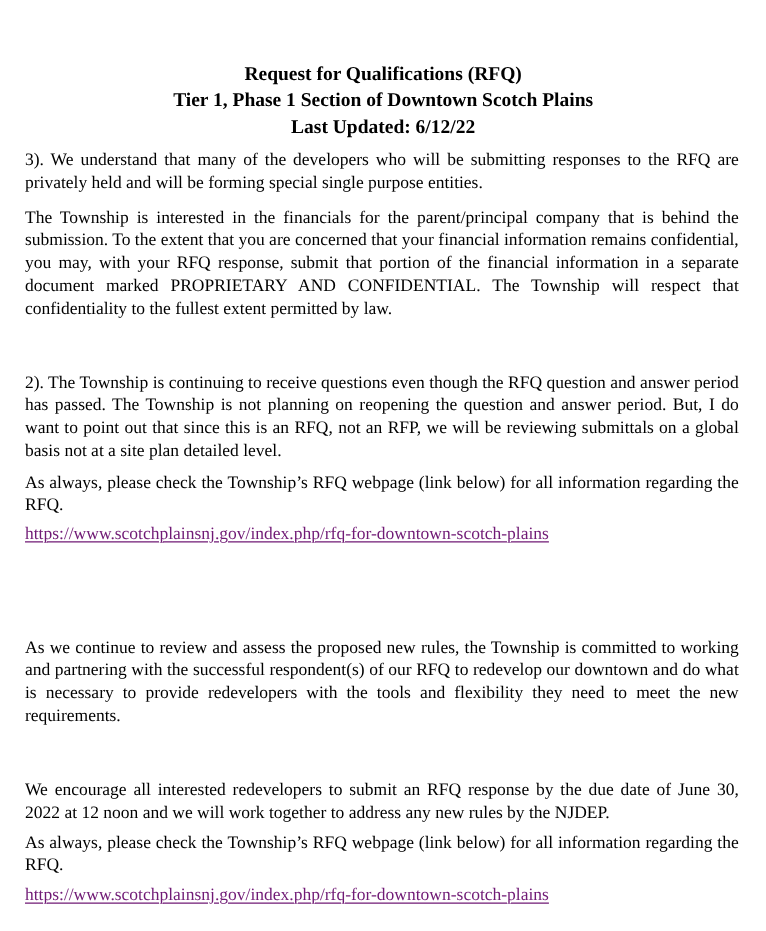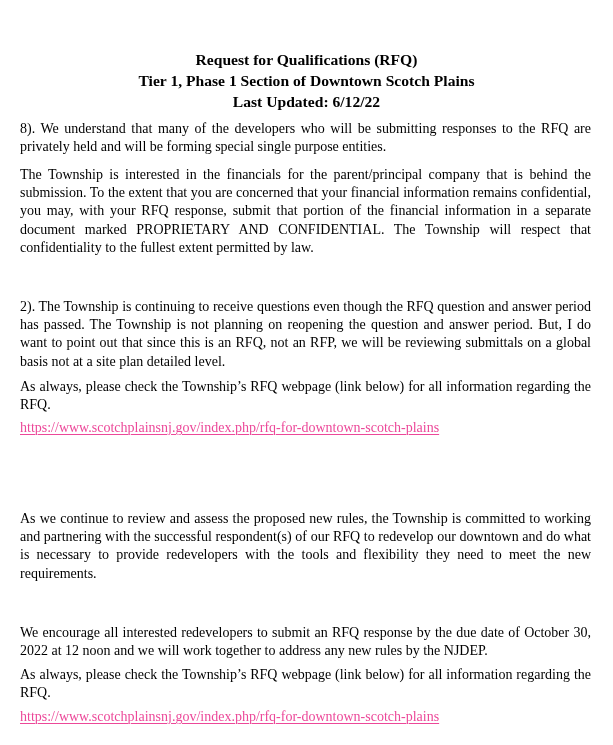--- a/index.html
+++ b/index.html
@@ -35,46 +35,46 @@
       position: absolute;
       left: 20px;
       width: 571px;
       font-size: 14px;
       line-height: 18.2px;
       text-align: justify;
       margin: 0;
     }
     .p.last-left { text-align: left; }
     a.link {
-      color: #ec4899;
+      color: #701a75;
       text-decoration: underline;
       text-decoration-thickness: 1px;
       text-underline-offset: 2px;
     }
   </style>
 </head>
 <body>
 
 <div class="page">
 
   <div class="header">
     <div>Request for Qualifications (RFQ)</div>
     <div>Tier 1, Phase 1 Section of Downtown Scotch Plains</div>
     <div>Last Updated: 6/12/22</div>
   </div>
 
-  <p class="p" style="top:120px;">8). We understand that many of the developers who will be submitting responses to the RFQ are privately held and will be forming special single purpose entities.</p>
+  <p class="p" style="top:120px;">3). We understand that many of the developers who will be submitting responses to the RFQ are privately held and will be forming special single purpose entities.</p>
   <p class="p" style="top:166px;">The Township is interested in the financials for the parent/principal company that is behind the submission. To the extent that you are concerned that your financial information remains confidential, you may, with your RFQ response, submit that portion of the financial information in a separate document marked PROPRIETARY AND CONFIDENTIAL. The Township will respect that confidentiality to the fullest extent permitted by law.</p>
 
   <p class="p" style="top:298px;">2). The Township is continuing to receive questions even though the RFQ question and answer period has passed. The Township is not planning on reopening the question and answer period. But, I do want to point out that since this is an RFQ, not an RFP, we will be reviewing submittals on a global basis not at a site plan detailed level.</p>
   <p class="p" style="top:378px;">As always, please check the Township’s RFQ webpage (link below) for all information regarding the RFQ.</p>
   <p class="p last-left" style="top:419px;">
     <a class="link" href="#">https://www.scotchplainsnj.gov/index.php/rfq-for-downtown-scotch-plains</a>
   </p>
 
   <p class="p" style="top:510px;">As we continue to review and assess the proposed new rules, the Township is committed to working and partnering with the successful respondent(s) of our RFQ to redevelop our downtown and do what is necessary to provide redevelopers with the tools and flexibility they need to meet the new requirements.</p>
-  <p class="p" style="top:624px;">We encourage all interested redevelopers to submit an RFQ response by the due date of October 30, 2022 at 12 noon and we will work together to address any new rules by the NJDEP.</p>
+  <p class="p" style="top:624px;">We encourage all interested redevelopers to submit an RFQ response by the due date of June 30, 2022 at 12 noon and we will work together to address any new rules by the NJDEP.</p>
   <p class="p" style="top:666px;">As always, please check the Township’s RFQ webpage (link below) for all information regarding the RFQ.</p>
   <p class="p last-left" style="top:708px;">
     <a class="link" href="#">https://www.scotchplainsnj.gov/index.php/rfq-for-downtown-scotch-plains</a>
   </p>
 
 </div>
 
 </body></html>

